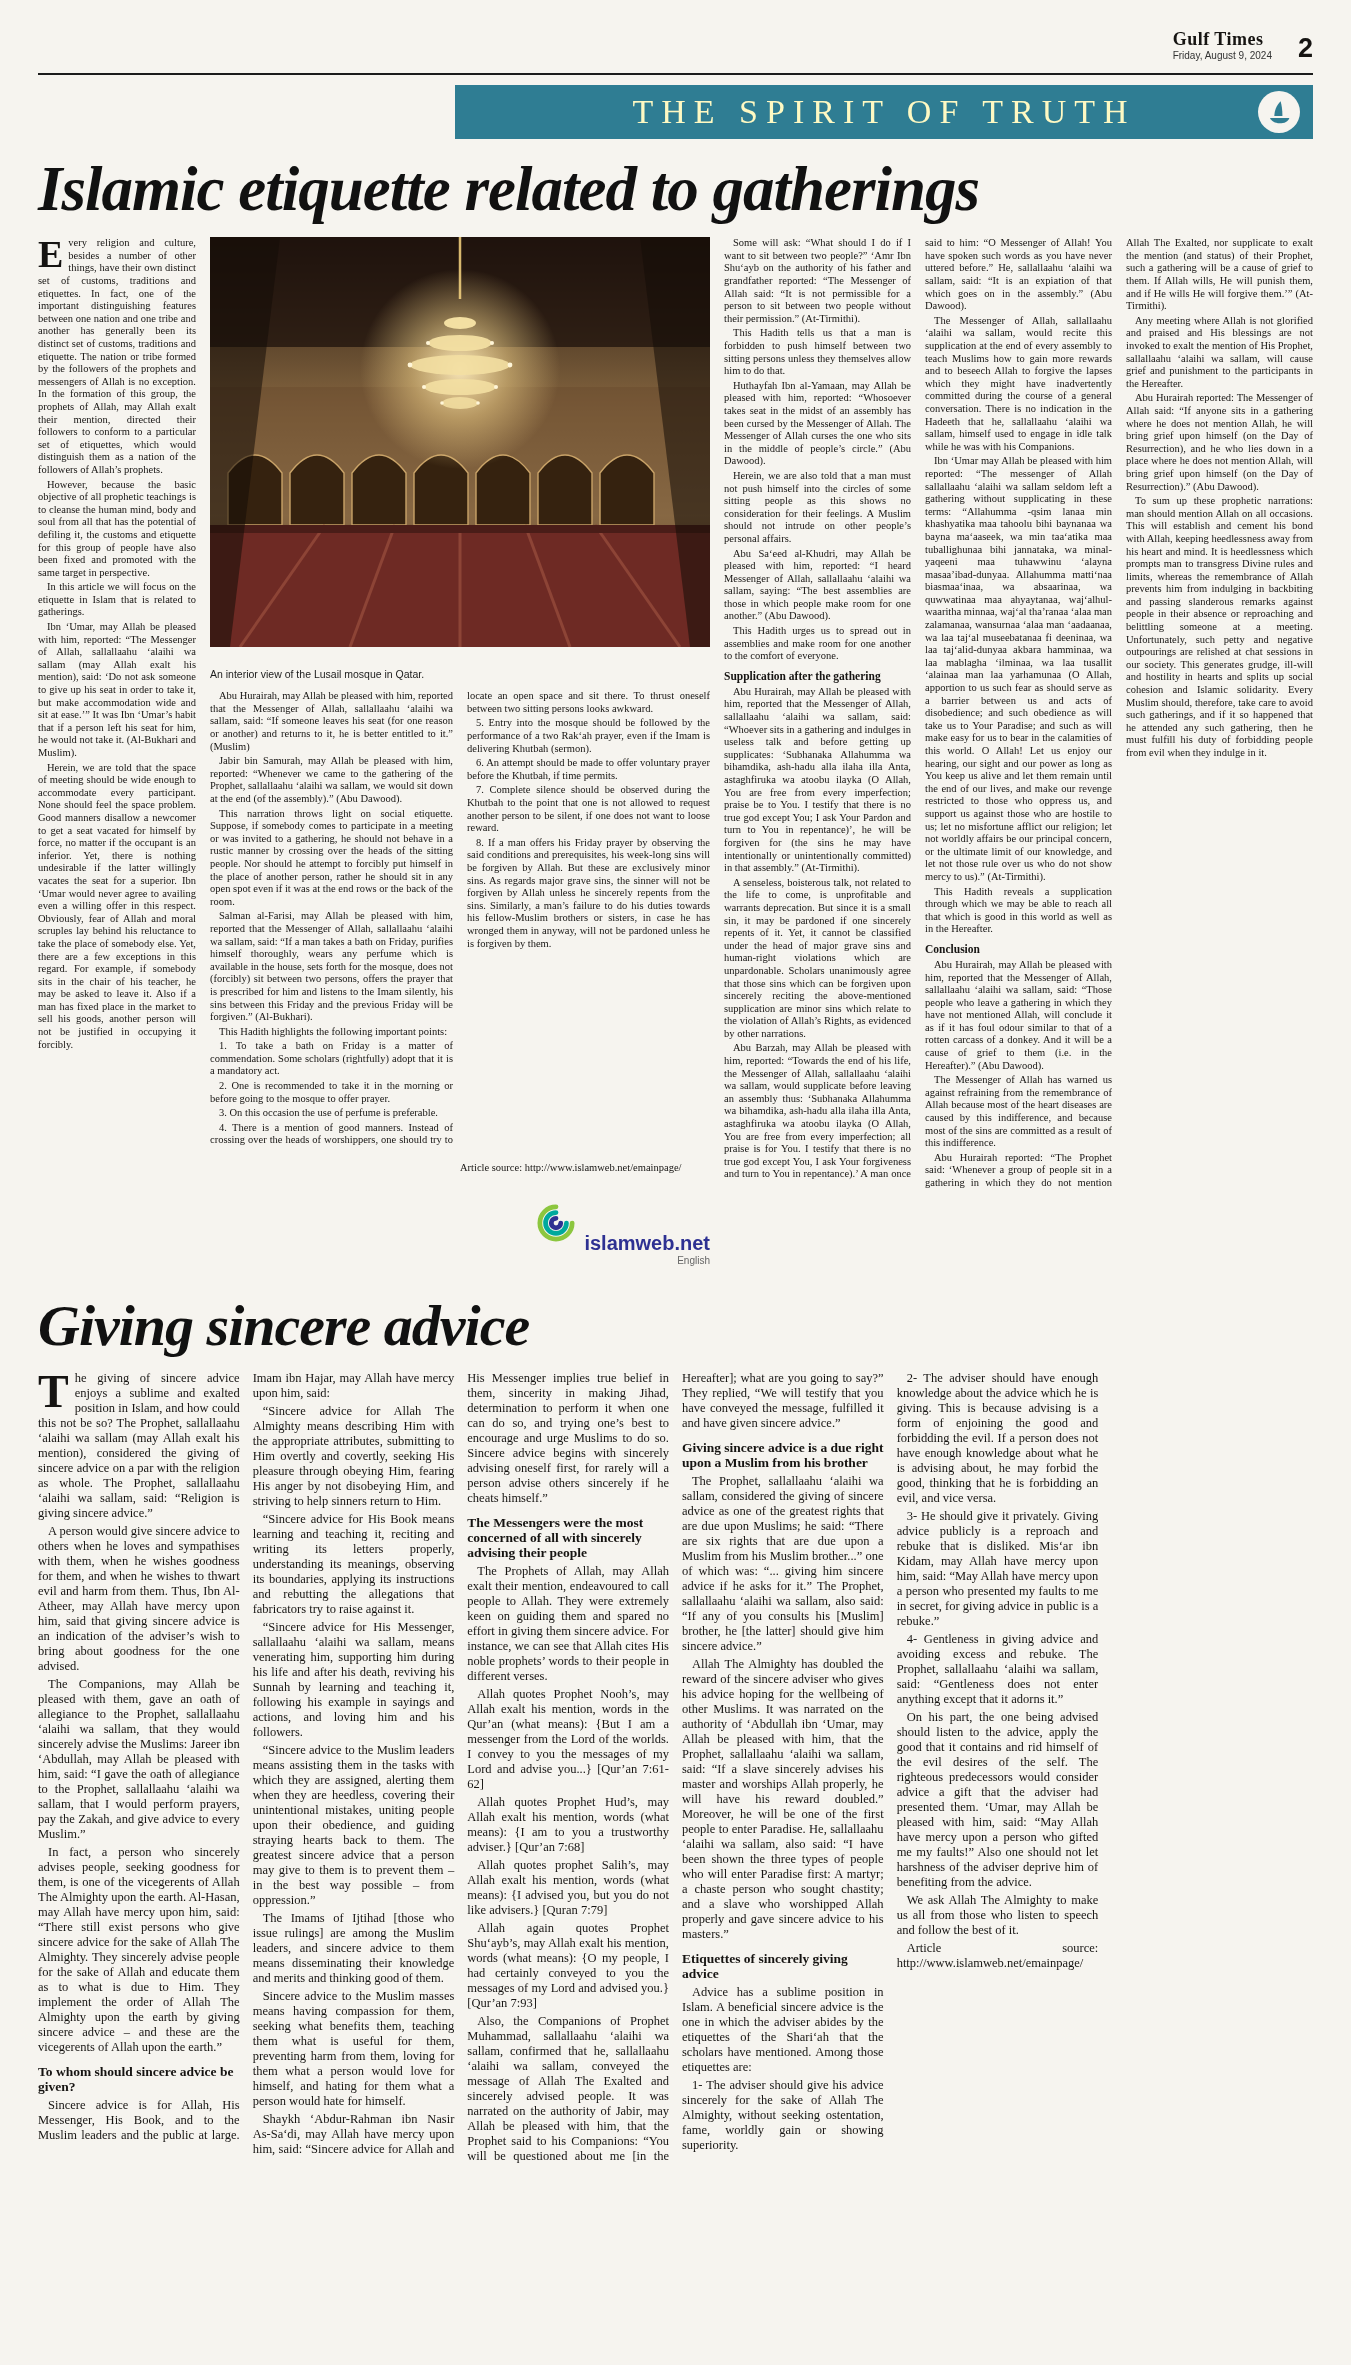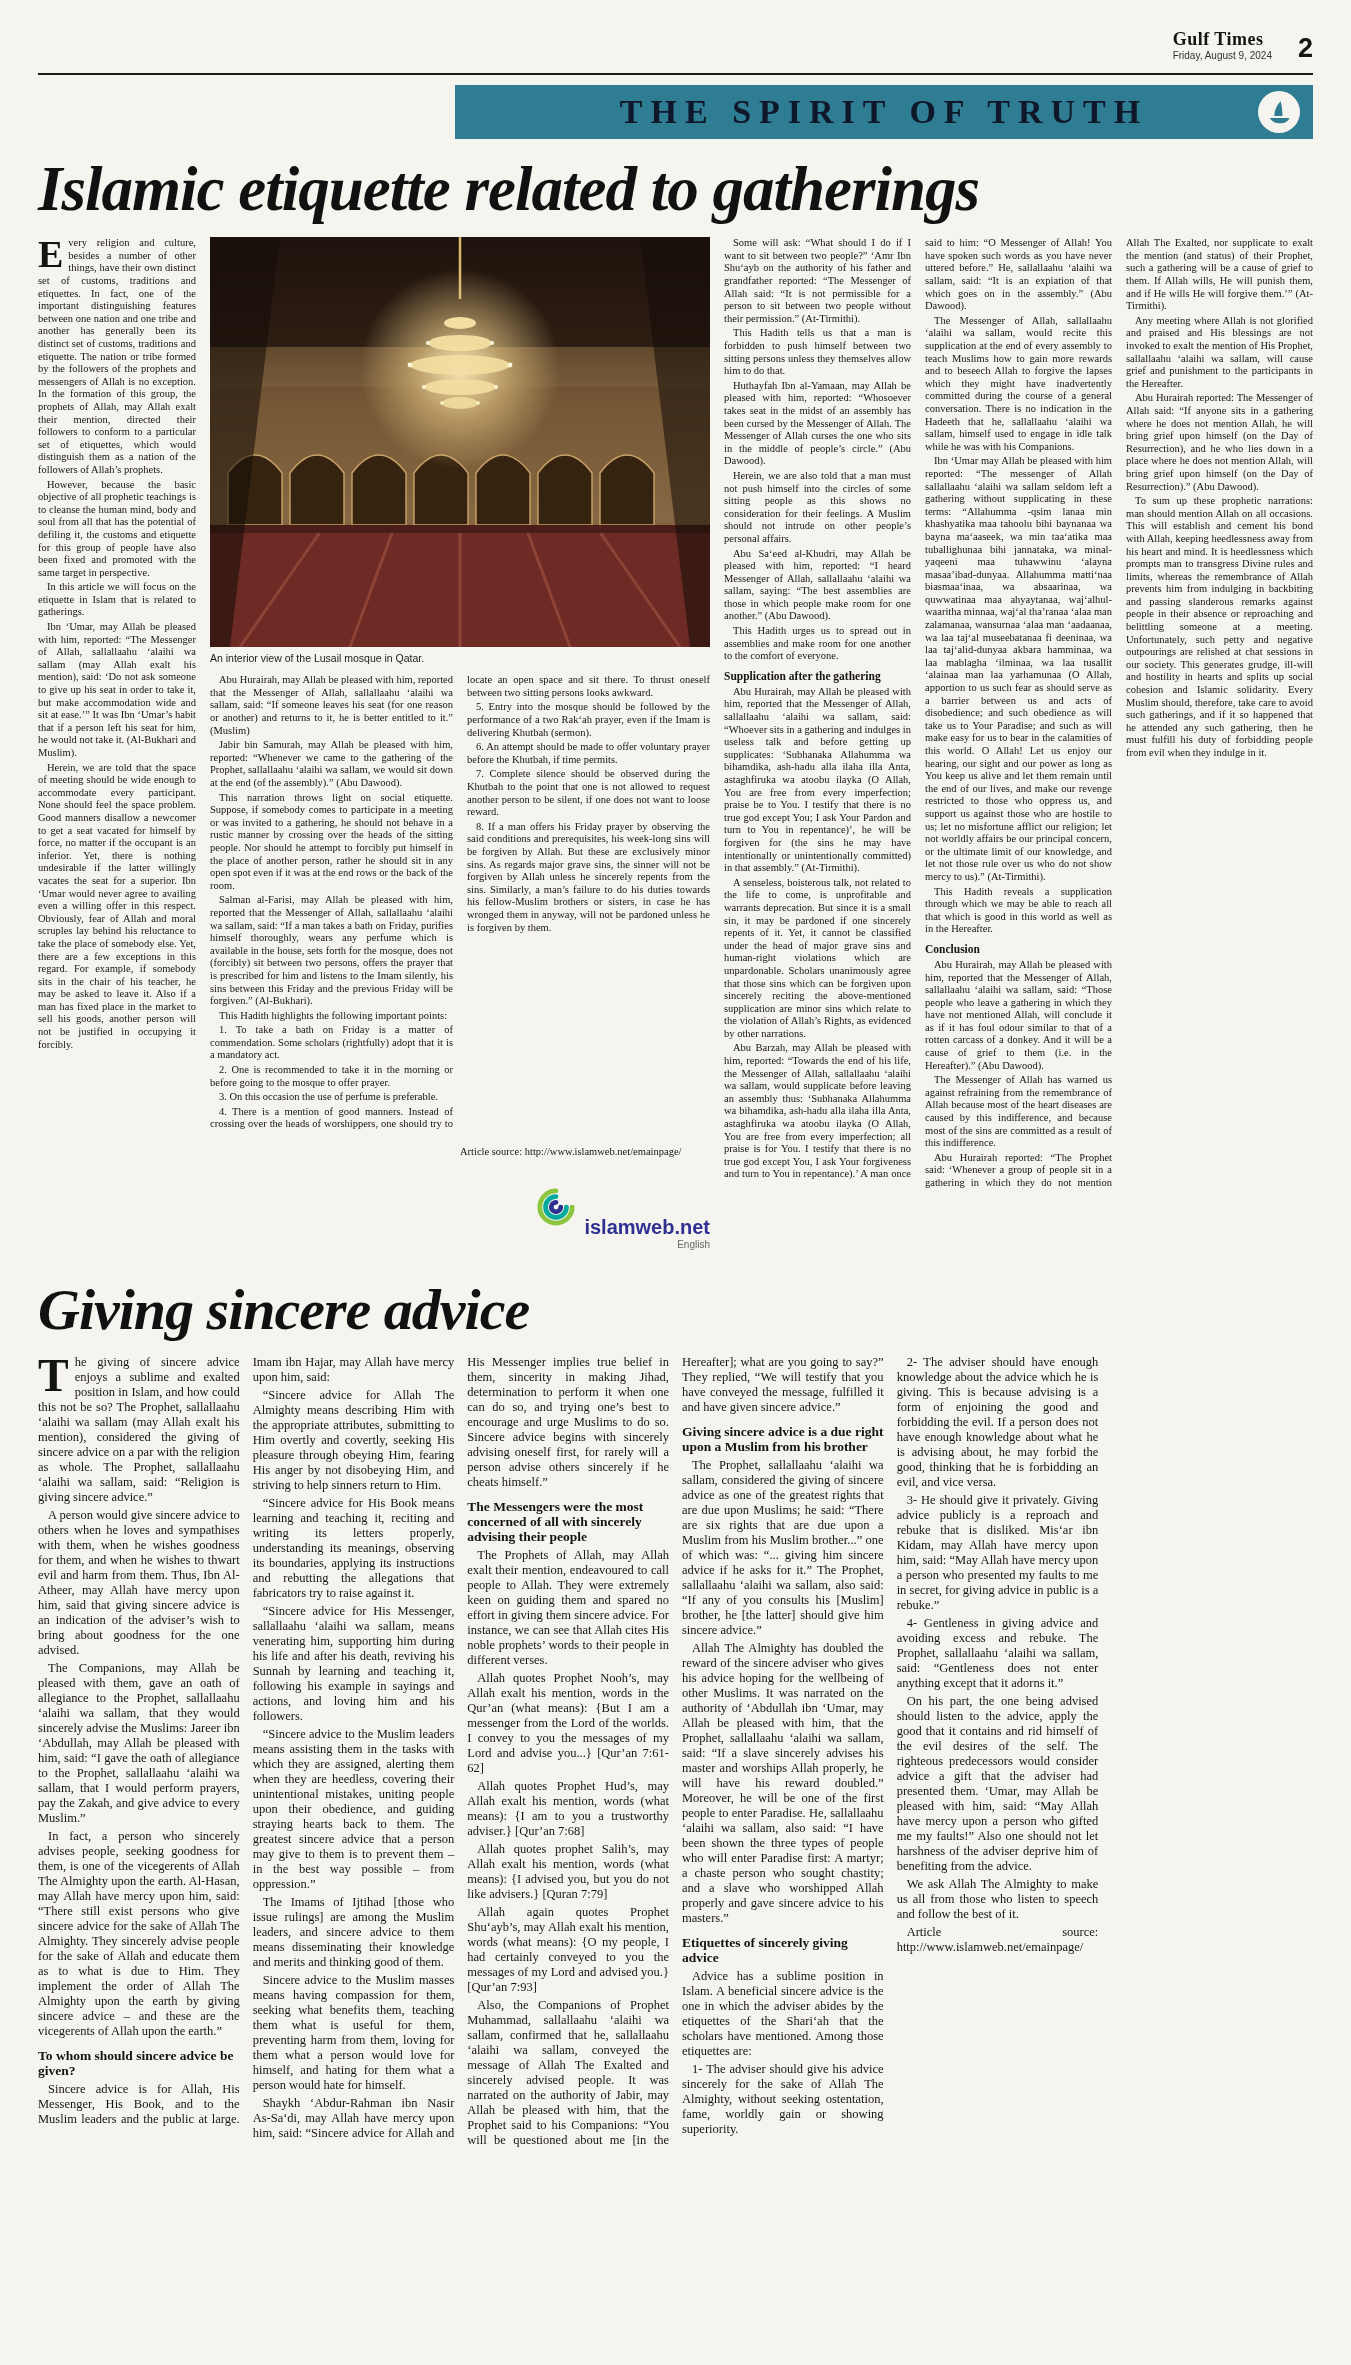--- a/index.html
+++ b/index.html
@@ -16,37 +16,37 @@
     border-bottom:2px solid #1b1b1b; padding-bottom:12px; }
   .mast-title-block { text-align:left; }
   .paper-name { font-family:"Liberation Serif", serif; font-weight:700; font-size:18px; line-height:18px; letter-spacing:0.5px; }
   .issue-date { font-family:"Liberation Sans", sans-serif; font-size:10px; color:#333; margin-top:2px; }
   .page-number { font-family:"Liberation Sans", sans-serif; font-weight:700; font-size:27px; margin-left:26px; line-height:26px; }
   
   .banner-row { display:flex; margin-top:10px; }
   .banner-spacer { width:417px; }
   .banner { flex:1; height:54px; background:#2f7d93; position:relative;
     display:flex; align-items:center; justify-content:center; }
-  .banner-title { color:#0f172a; font-family:"Liberation Serif", serif;
-    font-size:34px; font-weight:700; letter-spacing:8px; white-space:nowrap; }
+  .banner-title { color:#fef9c3; font-family:"Liberation Serif", serif;
+    font-size:34px; font-weight:400; letter-spacing:8px; white-space:nowrap; }
   .banner-circle { position:absolute; right:13px; top:50%; transform:translateY(-50%);
     width:42px; height:42px; border-radius:50%; background:#f6f4ef;
     display:flex; align-items:center; justify-content:center; }
   
   h1.headline { font-family:"Liberation Serif", serif; font-style:italic; font-weight:700;
     font-size:63px; line-height:1.02; letter-spacing:-1px; margin:18px 0 16px 0; color:#111; }
   h1.headline.second { font-size:58px; margin:30px 0 16px 0; }
   
   .a1-body { display:flex; gap:14px; }
   .a1-col1 { width:158px; }
   .a1-mid { width:500px; }
   .photo { width:500px; height:410px; background:#2b1d12; }
   .photo svg { display:block; }
   .caption { font-family:"Liberation Sans", sans-serif; font-size:10.5px; color:#1c1c1c;
-    padding:5px 0 10px 0; }
+    padding:21px 0 10px 0; }
   .a1-midflow { height:460px; column-count:2; column-gap:14px; column-fill:auto; overflow:hidden; }
   .a1-right { flex:1; column-count:3; column-gap:14px; column-fill:auto; height:955px; overflow:hidden; }
   .a1-source { width:250px; margin:12px 0 0 auto; }
   .a1-source .source { font-size:10.5px; line-height:12.6px; text-align:left; margin:0; }
   .iw-logo { display:flex; align-items:center; justify-content:flex-end; gap:9px; margin-top:10px; }
   .iw-text { display:flex; flex-direction:column; align-items:flex-end; }
   .iw-name { font-family:"Liberation Sans", sans-serif; font-weight:700; font-size:20px; color:#2e3192; line-height:20px;margin-top:48px; }
   .iw-lang { font-family:"Liberation Sans", sans-serif; font-size:10px; color:#666; margin-top:2px; }
   
   .a2-body { column-count:6; column-gap:13px; column-fill:auto; height:800px; overflow:hidden; }

